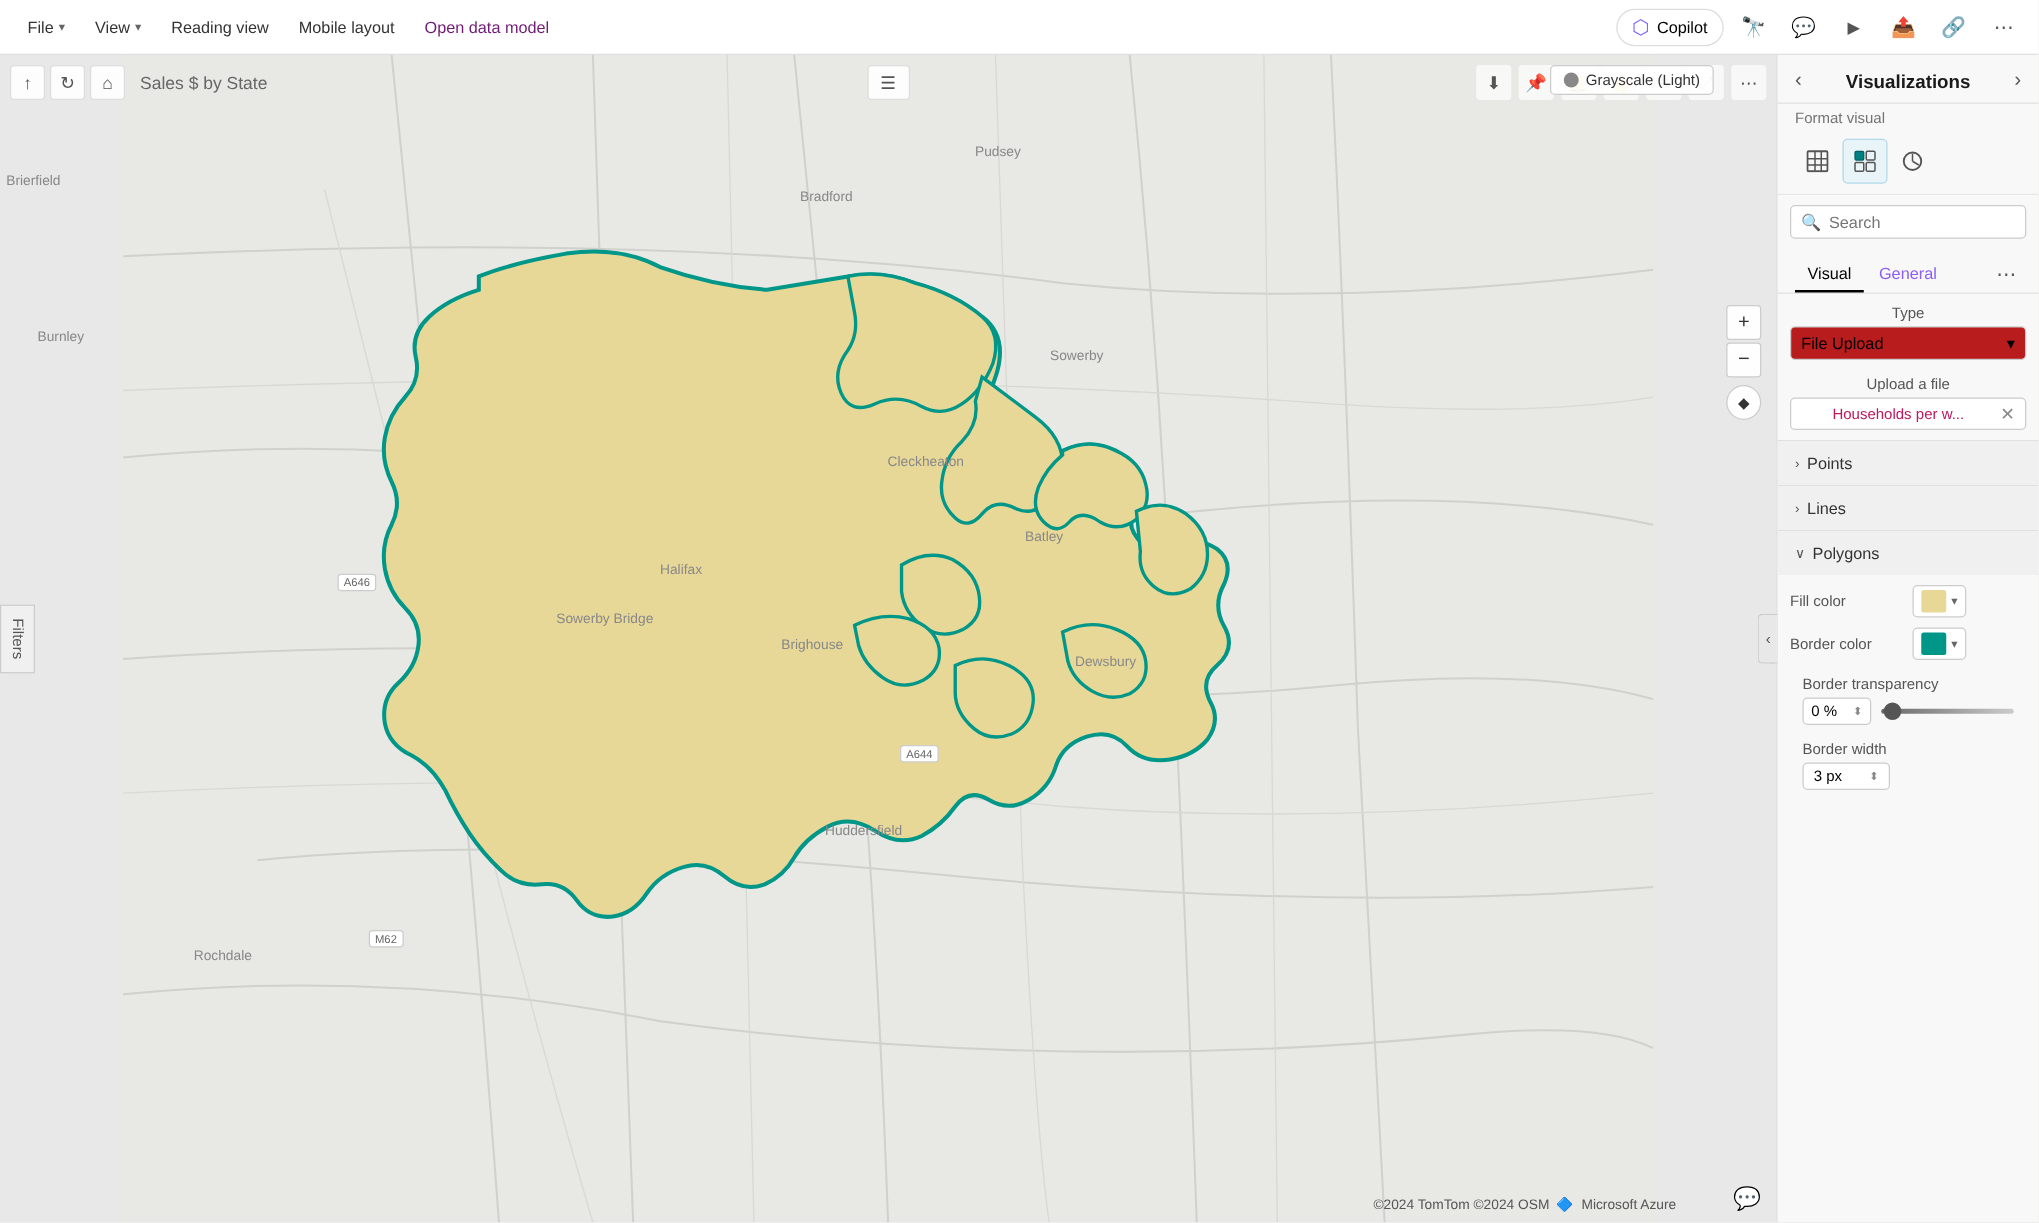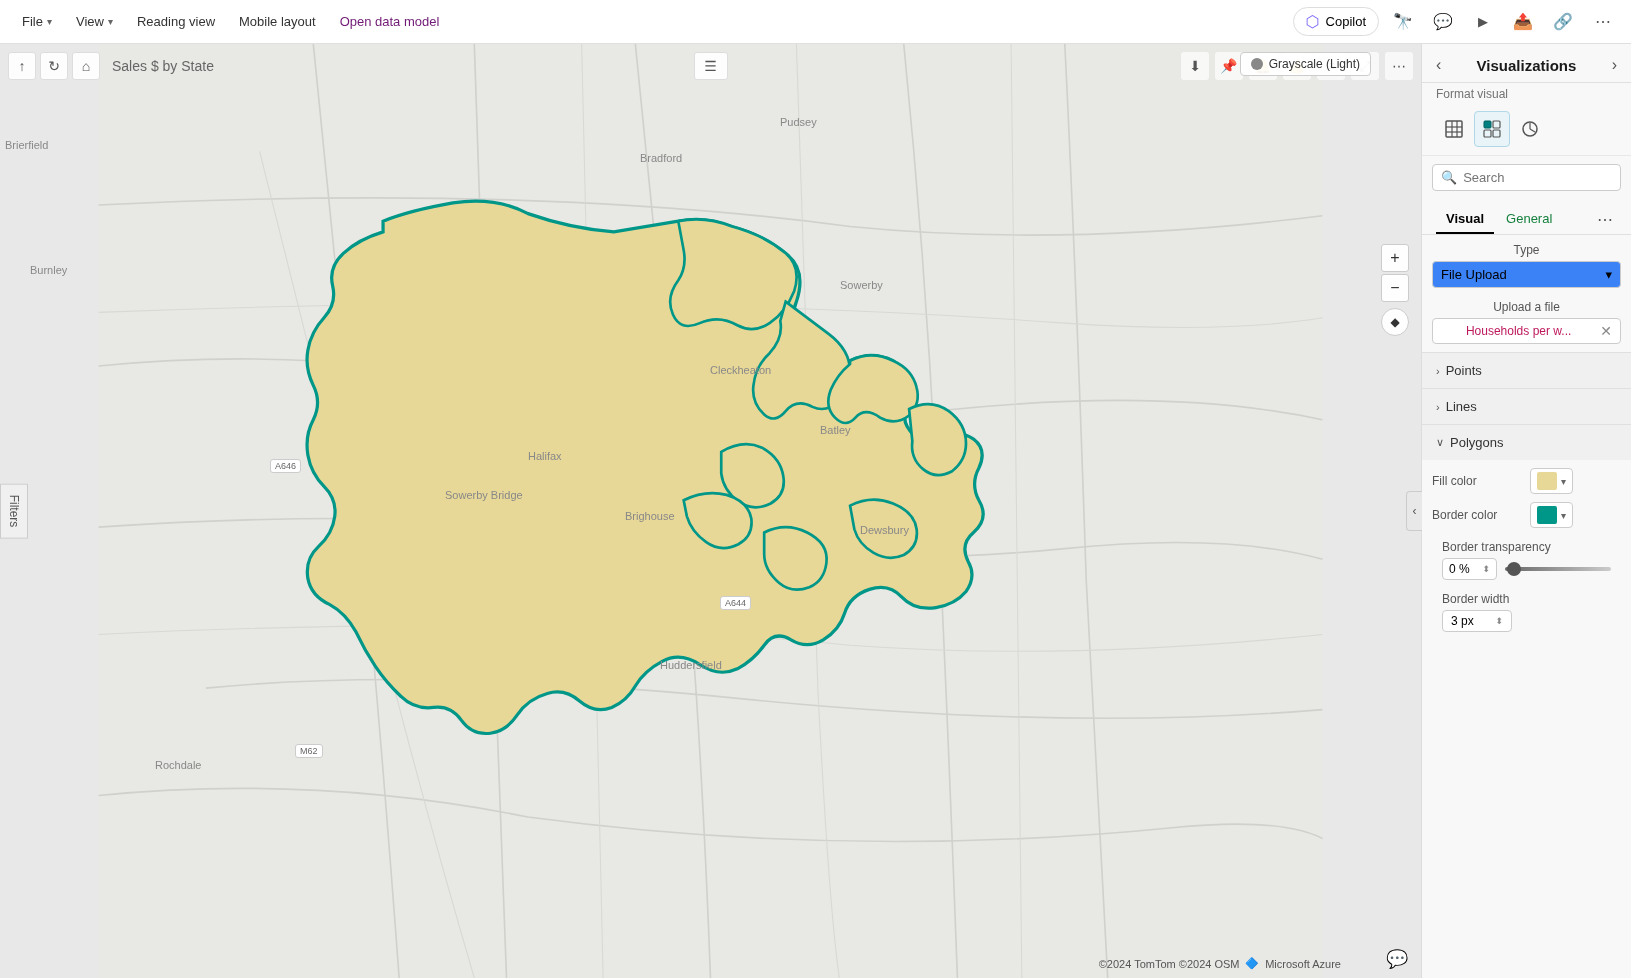--- a/index.html
+++ b/index.html
@@ -287,27 +287,27 @@
       display: flex;
       align-items: center;
       padding: 6px 14px 0;
       gap: 2px;
       border-bottom: 1px solid #e0e0e0;
     }
     .panel-tab {
       padding: 6px 10px;
       font-size: 13px;
       cursor: pointer;
-      color: #15803d;
+      color: #8b5cf6;
       border-bottom: 2px solid transparent;
     }
     .panel-tab.active {
       color: #000;
       border-bottom: 2px solid #000;
-      font-weight: 700;
+      font-weight: 400;
     }
     .panel-tab-more {
       margin-left: auto;
       cursor: pointer;
       font-size: 16px;
       color: #555;
       padding: 4px;
     }
 
     
@@ -381,21 +381,21 @@
       font-size: 12px;
       color: #555;
       margin-bottom: 4px;
     }
     .field-select {
       width: 100%;
       padding: 5px 8px;
       font-size: 13px;
       border: 1px solid #ccc;
       border-radius: 4px;
-      background: #3b82f6;
+      background: #b91c1c;
       display: flex;
       align-items: center;
       justify-content: space-between;
       cursor: pointer;
     }
     .field-input-row {
       display: flex;
       align-items: center;
       border: 1px solid #ccc;
       border-radius: 4px;

